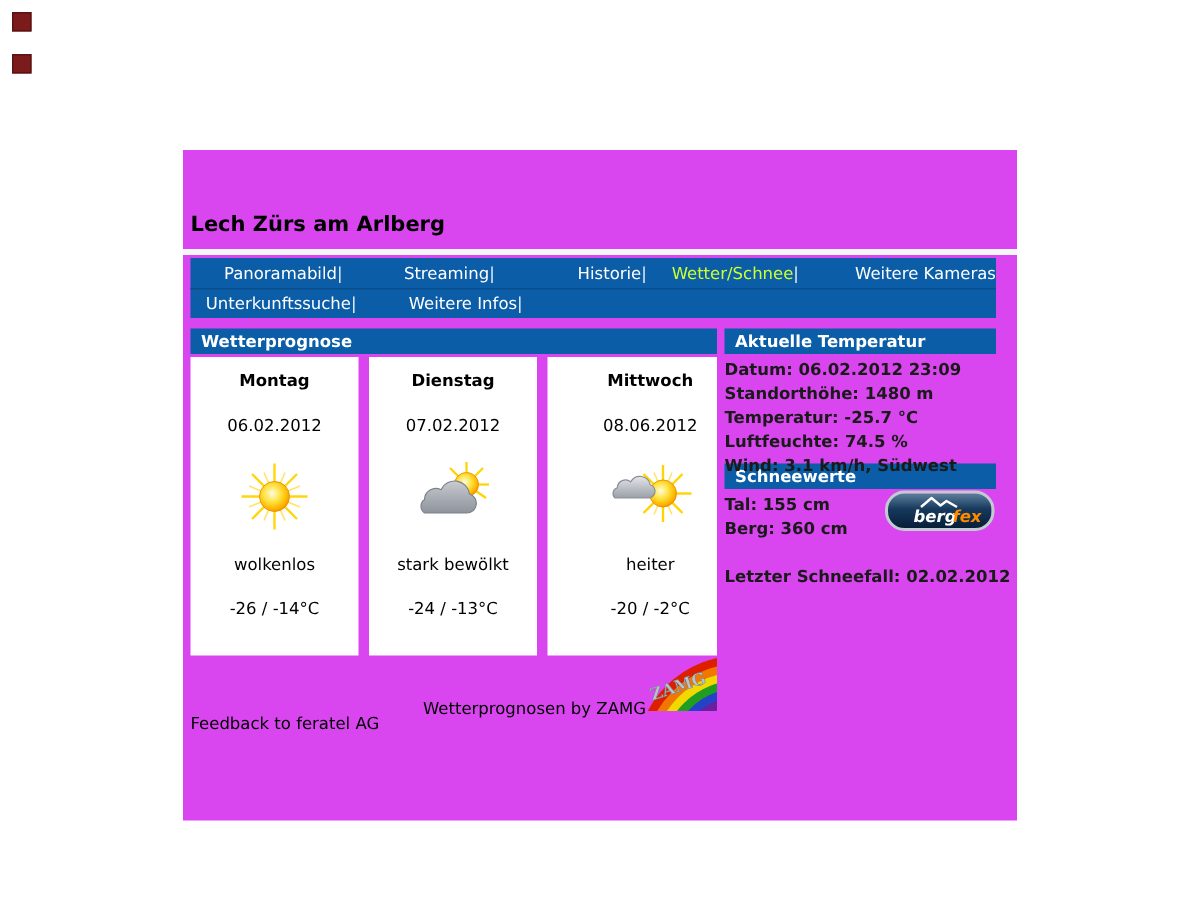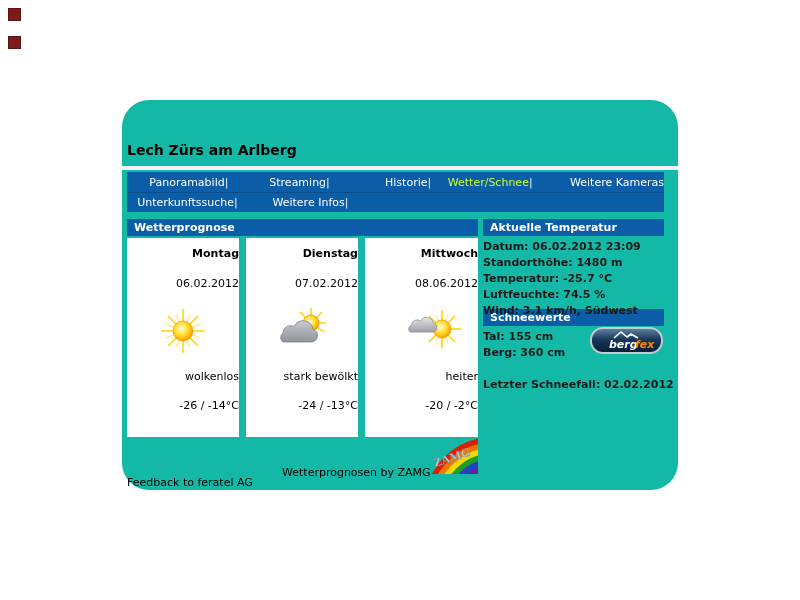--- a/index.html
+++ b/index.html
@@ -4,40 +4,40 @@
 <style>
   * { margin:0; padding:0; box-sizing:border-box; }
   html,body { background:#fff; }
   body { font-family:"DejaVu Sans","Liberation Sans",sans-serif; }
   .page { position:relative; width:800px; height:600px; background:#ffffff; overflow:hidden; }
 
   .broken-icon { position:absolute; width:13px; height:13px; background:#7b1b1b; border:1px solid #5a1212; }
   .broken-icon-1 { left:8px; top:8px; }
   .broken-icon-2 { left:8px; top:36px; }
 
-  .panel { position:absolute; left:122px; top:100px; width:556px; height:390px; background:#14b8a6;border-radius:27px; }
+  .panel { position:absolute; left:122px; top:100px; width:556px; height:447px; background:#d946ef; }
 
   .title { position:absolute; left:5px; top:42px; font-size:14px; font-weight:bold; color:#000; letter-spacing:0px; }
   .title-underline { position:absolute; left:0; top:66px; width:556px; height:4px; background:#f4f6f9; }
 
   .nav { position:absolute; left:5px; top:72px; width:537px; background:#0a5da6; }
   .nav-row { display:flex; align-items:center; height:20px; color:#fff; font-size:11px; }
   .nav-row-2 { border-top:1px solid #094e8c; }
   .nav-slot { flex:1; text-align:right; white-space:nowrap; cursor:pointer; }
   .nav-slot.wide { flex:1.15;padding-left:19px; }
   .nav-row-2 .nav-slot { flex:none; width:107px; }
   .nav-sep { color:#e8f1f9; flex:none; }
   .nav-active { color:#ccff33; }
 
   .section-header { position:absolute; height:17px; background:#0a5da6; color:#fff; font-size:11px; font-weight:bold; line-height:17px; padding-left:7px; }
   .forecast-header { left:5px; top:119px; width:351px; }
   .current-header  { left:361px; top:119px; width:181px; }
   .snow-header     { left:361px; top:209px; width:181px; }
 
-  .col { position:absolute; top:138px; height:199px; background:#ffffff; text-align:right; }
+  .col { position:absolute; top:138px; height:199px; background:#ffffff; text-align:center; }
   .col-1 { left:5px; width:112px; }
   .col-2 { left:124px; width:112px; }
   .col-3 { left:243px; width:113px;padding-left:24px; }
   .col .day  { margin-top:9px; font-size:11px; font-weight:bold; color:#000; }
   .col .date { margin-top:17px; font-size:11px; color:#000; }
   .col .icon { margin-top:12px; height:58px; display:flex; align-items:center; justify-content:center; }
   .col .cond { margin-top:10px; font-size:11px; color:#000; }
   .col .temp { margin-top:16px; font-size:11px; color:#000; }
 
   .side-line { position:absolute; left:361px; width:195px; font-size:11px; color:#1a1a1a; white-space:nowrap;font-weight:bold; }

